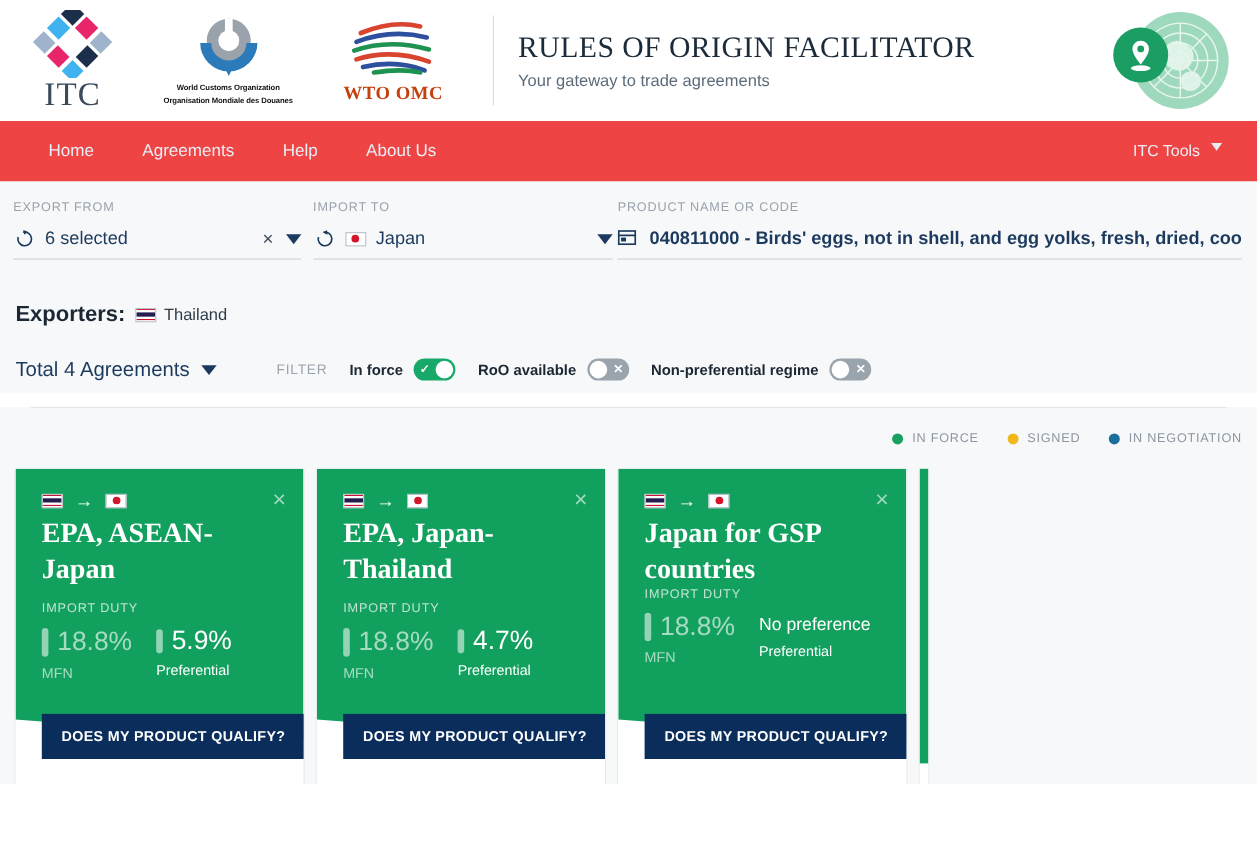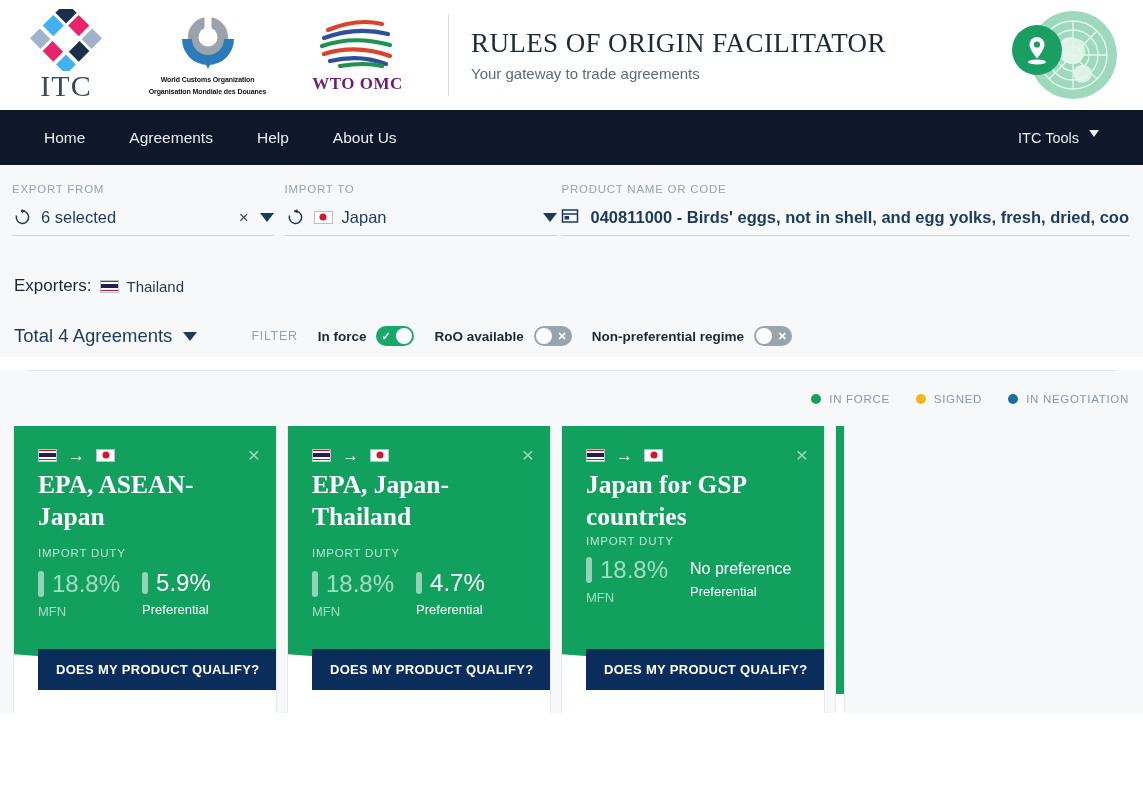--- a/index.html
+++ b/index.html
@@ -33,21 +33,21 @@
     line-height: 1;
   }
   .wco-logo { width: 135px; text-align: center; }
   .wco-cap {
     font-size: 7px; font-weight: bold; color: #111; line-height: 1.25;
     margin-top: 3px; letter-spacing: -0.1px;
   }
   .wto-logo { width: 105px; text-align: center; }
   .wto-word {
     font-family: "Liberation Serif", serif;
-    font-size: 17px; font-weight: bold; color: #701a75; letter-spacing: 0.5px;
+    font-size: 17px; font-weight: bold; color: #c2410c; letter-spacing: 0.5px;
     margin-top: 2px;
   }
   .divider-v {
     width: 1px; height: 82px; background: #d9dde2; margin-left: 8px;
   }
   .title-block { padding-left: 22px; }
   .site-title {
     font-family: "Liberation Serif", serif;
     font-size: 27px; color: #1c2b3a; letter-spacing: 0.4px; font-weight: normal;
     line-height: 1.15;
@@ -55,23 +55,23 @@
   .site-sub {
     font-size: 15px; color: #5c6b7a; margin-top: 6px;
   }
   .un-logo {
     position: absolute; right: 18px; top: 6px;
     width: 125px; height: 98px;
   }
 
   
   .navbar {
-    height: 55px; background: #0f172a;
+    height: 55px; background: #ef4444;
     display: flex; align-items: center;
-    padding: 0 36px 0 22px;
+    padding: 0 24px 0 22px;
     color: #e8edf3;
   }
   .nav-links { display: flex; align-items: center; gap: 0; }
   .nav-link {
     font-size: 15.5px; color: #e9eef4; padding: 0 22px; cursor: pointer;
     white-space: nowrap;
   }
   .nav-right {
     margin-left: auto; display: flex; align-items: flex-start; gap: 10px;
     font-size: 14.5px; color: #e9eef4; cursor: pointer; padding-right: 8px;
@@ -142,21 +142,21 @@
   .flag-th .b4 { top: 66%; height: 17%; background: #fff; }
   .flag-th .b5 { top: 83%; height: 17%; background: #c8102e; }
 
   
   .exporters {
     background: #f7f8f9;
     padding: 16px 0 0 14px;
     display: flex; align-items: center; gap: 9px;
     height: 46px;
   }
-  .exporters-label { font-size: 17px; font-weight: normal; color: #1b2733; }
+  .exporters-label { font-size: 20px; font-weight: bold; color: #1b2733; }
   .exporter-chip { display: flex; align-items: center; gap: 7px; }
   .exporter-name { font-size: 15px; color: #2d3b49; }
 
   
   .filterbar {
     background: #f7f8f9;
     display: flex; align-items: center;
     padding: 14px 14px 0 14px;
     height: 56px;
   }

